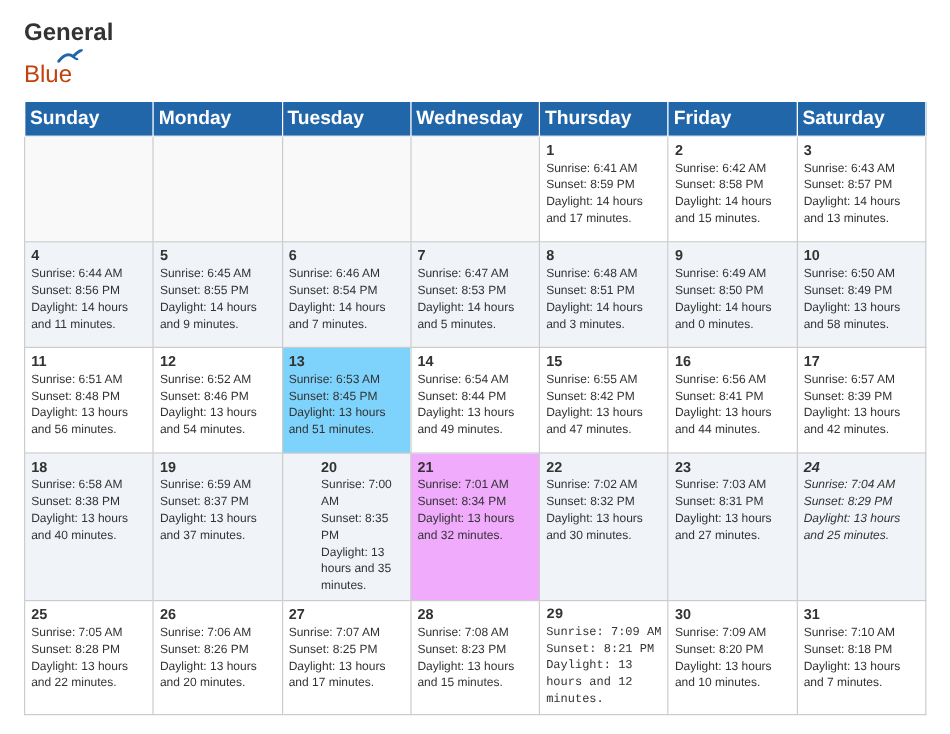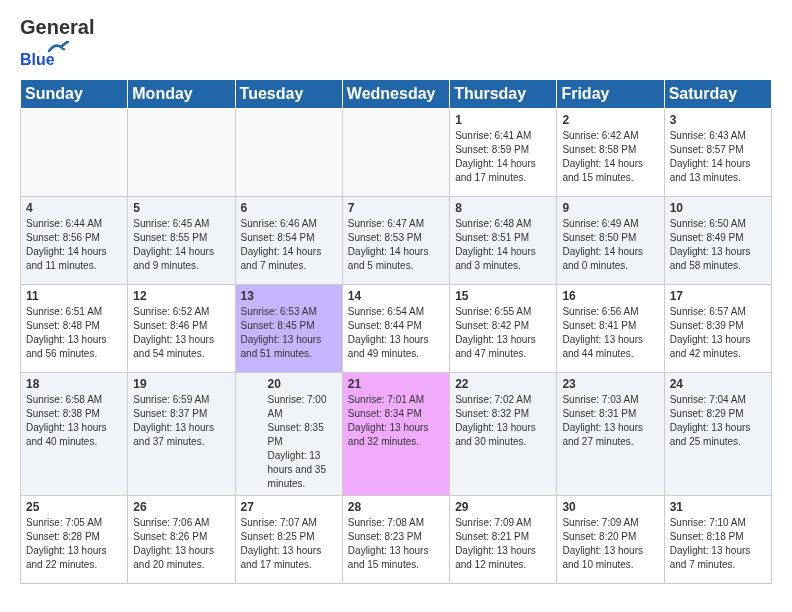--- a/index.html
+++ b/index.html
@@ -87,21 +87,21 @@
 
 <div class="header">
   <div class="logo">
     <div class="logo-line">
       <span style="font-size:20px;font-weight:bold;color:#333;">General</span>
       <svg width="22" height="14" viewBox="0 0 22 14" style="margin-left:2px;">
         <path d="M2 10 Q8 2 14 6 Q18 2 22 0" stroke="#2266aa" stroke-width="2.5" fill="none" stroke-linecap="round"></path>
         <path d="M14 6 Q16 9 18 8" stroke="#2266aa" stroke-width="2" fill="none"></path>
       </svg>
     </div>
-    <span style="font-size:16px;font-weight:bold;color:#1d4ed8;margin-top:-4px;">Blue</span>
+    <span style="font-size:20px;font-weight:normal;color:#c2410c;margin-top:-4px;">Blue</span>
   </div>
   <div class="title-block">
     <div class="month-title"></div>
     <div class="location"></div>
   </div>
 </div>
 
 <table>
   <thead>
     <tr>
@@ -165,21 +165,21 @@
       </tr>
       <tr>
         <td style="background: rgb(255, 255, 255);">
           <div class="day-number">11</div>
           <div class="day-info">Sunrise: 6:51 AM<br>Sunset: 8:48 PM<br>Daylight: 13 hours and 56 minutes.</div>
         </td>
         <td style="background: rgb(255, 255, 255);">
           <div class="day-number">12</div>
           <div class="day-info">Sunrise: 6:52 AM<br>Sunset: 8:46 PM<br>Daylight: 13 hours and 54 minutes.</div>
         </td>
-        <td style="background: #c4b5fd;">
+        <td style="background: #7dd3fc;">
           <div class="day-number">13</div>
           <div class="day-info">Sunrise: 6:53 AM<br>Sunset: 8:45 PM<br>Daylight: 13 hours and 51 minutes.</div>
         </td>
         <td style="background: rgb(255, 255, 255);">
           <div class="day-number">14</div>
           <div class="day-info">Sunrise: 6:54 AM<br>Sunset: 8:44 PM<br>Daylight: 13 hours and 49 minutes.</div>
         </td>
         <td style="background: rgb(255, 255, 255);">
           <div class="day-number">15</div>
           <div class="day-info">Sunrise: 6:55 AM<br>Sunset: 8:42 PM<br>Daylight: 13 hours and 47 minutes.</div>
@@ -211,21 +211,21 @@
           <div class="day-info">Sunrise: 7:01 AM<br>Sunset: 8:34 PM<br>Daylight: 13 hours and 32 minutes.</div>
         </td>
         <td style="background: rgb(240, 244, 248);">
           <div class="day-number">22</div>
           <div class="day-info">Sunrise: 7:02 AM<br>Sunset: 8:32 PM<br>Daylight: 13 hours and 30 minutes.</div>
         </td>
         <td style="background: rgb(240, 244, 248);">
           <div class="day-number">23</div>
           <div class="day-info">Sunrise: 7:03 AM<br>Sunset: 8:31 PM<br>Daylight: 13 hours and 27 minutes.</div>
         </td>
-        <td style="background: rgb(240, 244, 248);">
+        <td style="background: rgb(240, 244, 248); font-style: italic;">
           <div class="day-number">24</div>
           <div class="day-info">Sunrise: 7:04 AM<br>Sunset: 8:29 PM<br>Daylight: 13 hours and 25 minutes.</div>
         </td>
       </tr>
       <tr>
         <td style="background: rgb(255, 255, 255);">
           <div class="day-number">25</div>
           <div class="day-info">Sunrise: 7:05 AM<br>Sunset: 8:28 PM<br>Daylight: 13 hours and 22 minutes.</div>
         </td>
         <td style="background: rgb(255, 255, 255);">
@@ -233,21 +233,21 @@
           <div class="day-info">Sunrise: 7:06 AM<br>Sunset: 8:26 PM<br>Daylight: 13 hours and 20 minutes.</div>
         </td>
         <td style="background: rgb(255, 255, 255);">
           <div class="day-number">27</div>
           <div class="day-info">Sunrise: 7:07 AM<br>Sunset: 8:25 PM<br>Daylight: 13 hours and 17 minutes.</div>
         </td>
         <td style="background: rgb(255, 255, 255);">
           <div class="day-number">28</div>
           <div class="day-info">Sunrise: 7:08 AM<br>Sunset: 8:23 PM<br>Daylight: 13 hours and 15 minutes.</div>
         </td>
-        <td style="background: rgb(255, 255, 255);">
+        <td style="background: rgb(255, 255, 255); font-family: Liberation Mono, monospace;">
           <div class="day-number">29</div>
           <div class="day-info">Sunrise: 7:09 AM<br>Sunset: 8:21 PM<br>Daylight: 13 hours and 12 minutes.</div>
         </td>
         <td style="background: rgb(255, 255, 255);">
           <div class="day-number">30</div>
           <div class="day-info">Sunrise: 7:09 AM<br>Sunset: 8:20 PM<br>Daylight: 13 hours and 10 minutes.</div>
         </td>
         <td style="background: rgb(255, 255, 255);">
           <div class="day-number">31</div>
           <div class="day-info">Sunrise: 7:10 AM<br>Sunset: 8:18 PM<br>Daylight: 13 hours and 7 minutes.</div>

